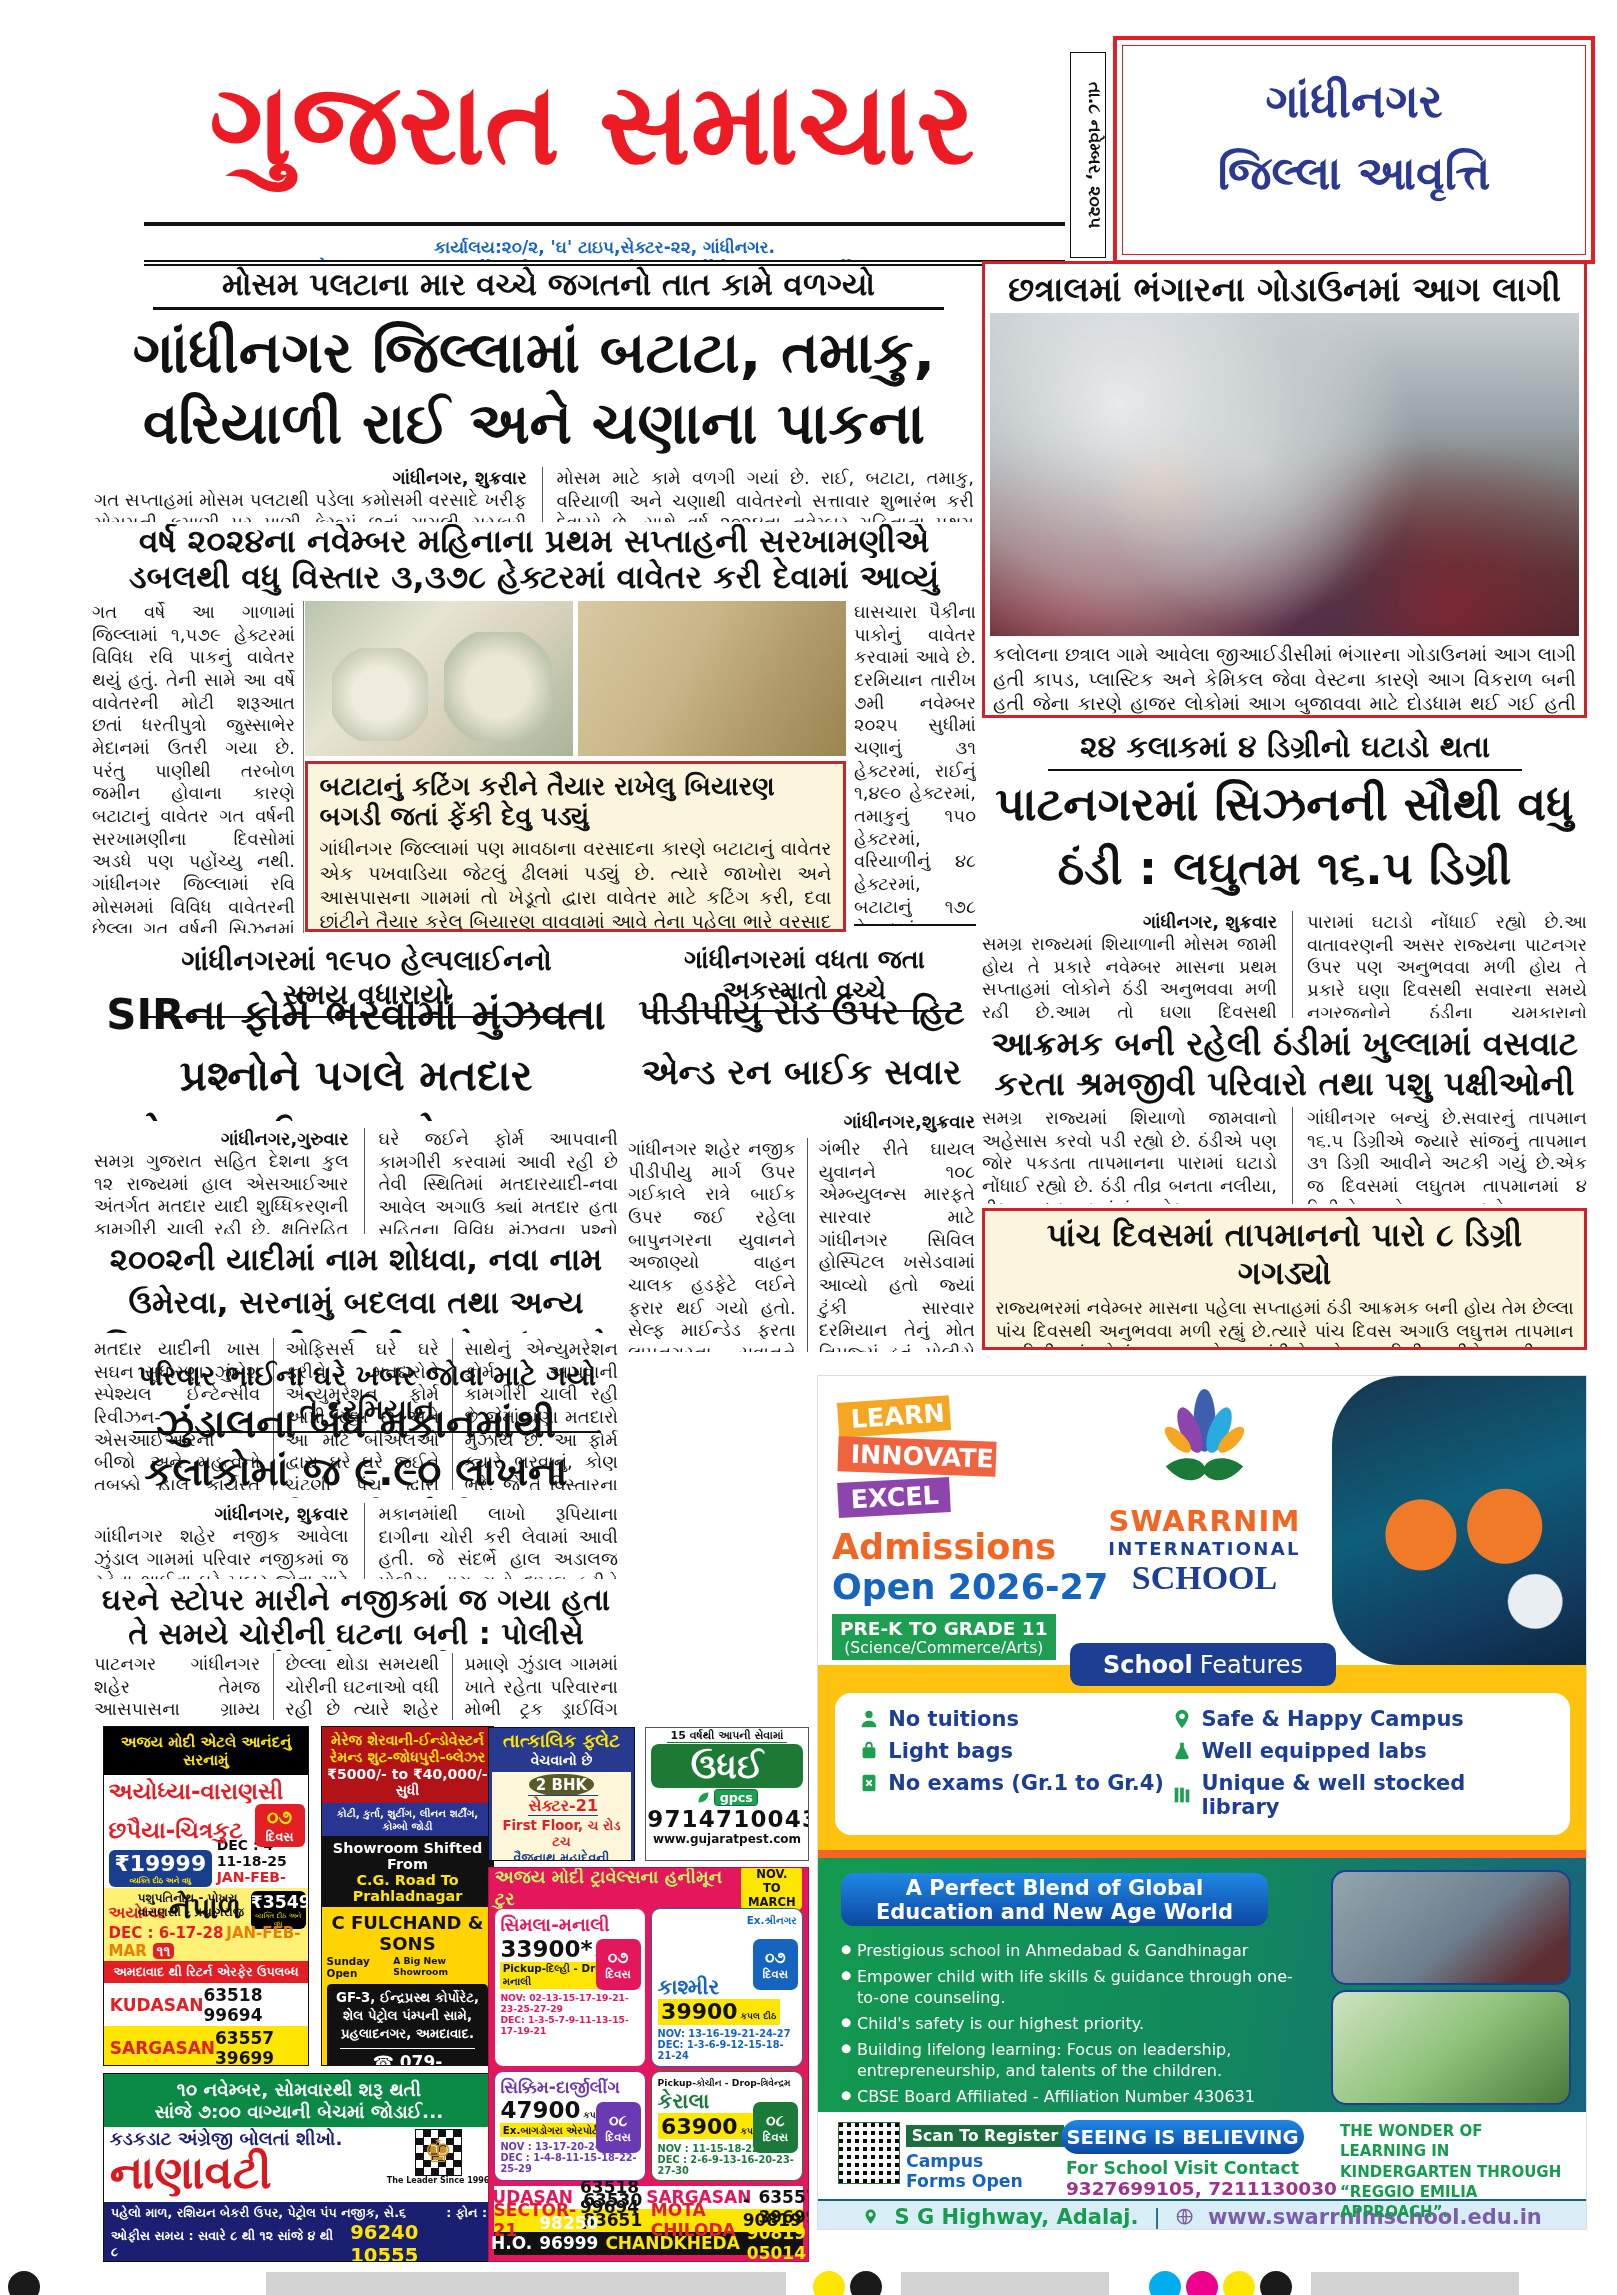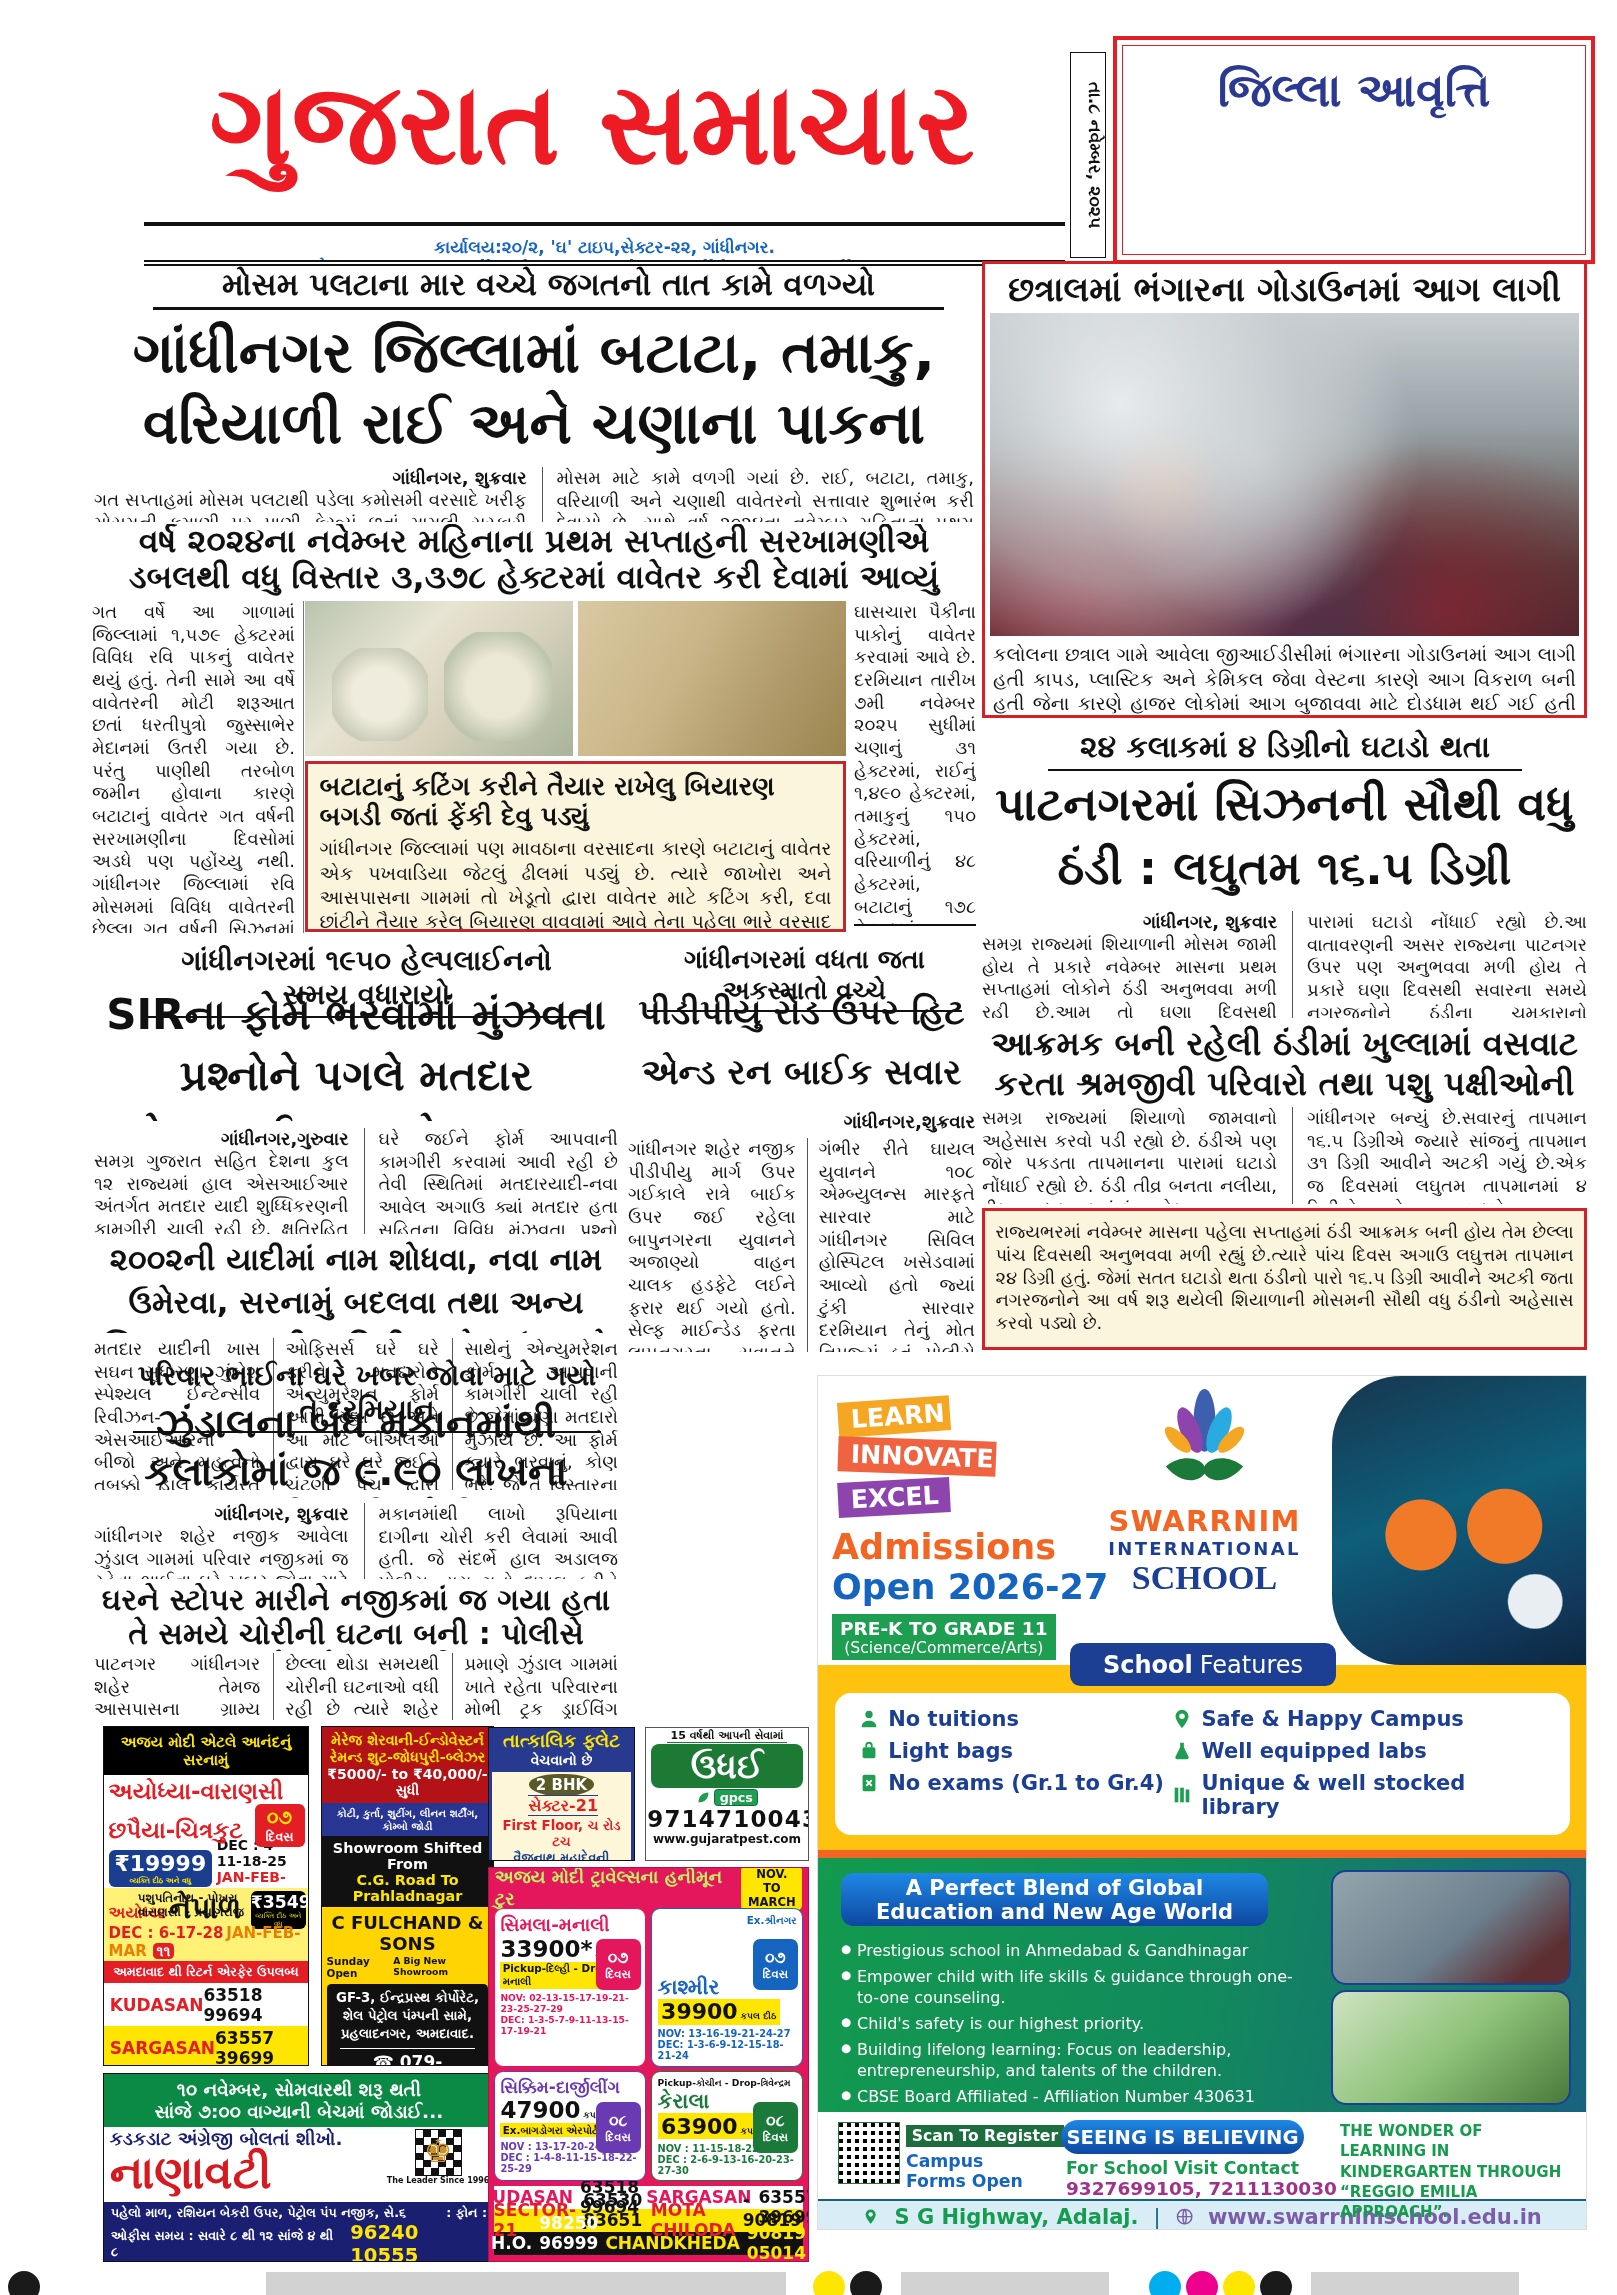--- a/index.html
+++ b/index.html
@@ -41,20 +41,21 @@
   <div class="abs ctr" style="left:144px;top:222px;width:921px;height:34px;border-top:4px solid #111;border-bottom:6.4px double #111;">
     <div style="font-size:17px;font-weight:bold;color:#1464c0;padding-top:11px;">કાર્યાલય:૨૦/૨, 'ઘ' ટાઇપ,સેક્ટર-૨૨, ગાંધીનગર. ફોન:૨૩૨૪૩૫૩૬,Email:gujaratsamachargandhinagar@gmail.com</div>
   </div>
 
   <div class="abs" style="left:1070px;top:52px;width:34px;height:204px;border:1.7px solid #111;">
     <div style="writing-mode:vertical-rl;font-size:17.3px;font-weight:bold;height:100%;width:100%;text-align:center;">તા.૮ નવેમ્બર, ૨૦૨૫</div>
   </div>
 
   <div class="abs" style="left:1113px;top:36px;width:474px;height:220px;border:4px solid #e31e25;">
     <div style="position:absolute;inset:4.6px;border:1.7px solid #e31e25;text-align:center;">
+      <div style="font-size:46px;font-weight:bold;color:#2b3990;margin-top:28px;">ગાંધીનગર</div>
       <div style="font-size:46px;font-weight:bold;color:#2b3990;margin-top:17.3px;">જિલ્લા આવૃત્તિ</div>
     </div>
   </div>
 
   <div class="abs kicker" style="left:153px;top:266px;width:791px;font-size:31px;">મોસમ પલટાના માર વચ્ચે જગતનો તાત કામે વળગ્યો</div>
 
   <div class="abs headline" style="left:94px;top:317px;width:880px;height:144px;font-size:57px;">ગાંધીનગર જિલ્લામાં બટાટા, તમાકુ, વરિયાળી રાઈ અને ચણાના પાકના વાવેતરના શ્રીગણેશ</div>
 
   <div class="abs grid2" style="left:94px;top:467px;width:880px;height:55px;">
     <div>
@@ -110,20 +111,21 @@
   <div class="abs headline" style="left:982px;top:1024px;width:605px;height:80px;font-size:33px;line-height:1.2;">આક્રમક બની રહેલી ઠંડીમાં ખુલ્લામાં વસવાટ કરતા શ્રમજીવી પરિવારો તથા પશુ પક્ષીઓની હાલત કફોડી</div>
   <div class="abs grid2" style="left:982px;top:1107px;width:605px;height:97px;">
     <div class="body-text">સમગ્ર રાજ્યમાં શિયાળો જામવાનો અહેસાસ કરવો પડી રહ્યો છે. ઠંડીએ પણ જોર પકડતા તાપમાનના પારામાં ઘટાડો નોંધાઈ રહ્યો છે. ઠંડી તીવ્ર બનતા નલીયા, ડીસા બાદ રાજ્યનું ઠંડુ શહેર</div>
     <div>
       <div class="body-text">ગાંધીનગર બન્યું છે.સવારનું તાપમાન ૧૬.૫ ડિગ્રીએ જ્યારે સાંજનું તાપમાન ૩૧ ડિગ્રી આવીને અટકી ગયું છે.એક જ દિવસમાં લઘુતમ તાપમાનમાં ૪ ડિગ્રીનો ઘટાડો થવાના કારણે</div>
 
     </div>
   </div>
 
   <div class="abs capbox" style="left:982px;top:1208px;width:605px;height:142px;border-color:#d42027;padding:5.8px 10.4px;box-sizing:border-box;">
+    <div class="ctr" style="font-size:32px;font-weight:bold;line-height:1.18;">પાંચ દિવસમાં તાપમાનનો પારો ૮ ડિગ્રી ગગડ્યો</div>
     <div class="jst" style="font-size:18px;line-height:1.26;margin-top:4.6px;">રાજ્યભરમાં નવેમ્બર માસના પહેલા સપ્તાહમાં ઠંડી આક્રમક બની હોય તેમ છેલ્લા પાંચ દિવસથી અનુભવવા મળી રહ્યું છે.ત્યારે પાંચ દિવસ અગાઉ લઘુત્તમ તાપમાન ૨૪ ડિગ્રી હતું. જેમાં સતત ઘટાડો થતા ઠંડીનો પારો ૧૬.૫ ડિગ્રી આવીને અટકી જતા નગરજનોને આ વર્ષ શરૂ થયેલી શિયાળાની મોસમની સૌથી વધુ ઠંડીનો અહેસાસ કરવો પડ્યો છે.</div>
   </div>
 
   <div class="abs kicker" style="left:147px;top:944px;width:439px;font-size:28px;border-bottom-width:2.9px;">ગાંધીનગરમાં ૧૯૫૦ હેલ્પલાઈનનો સમય વધારાયો</div>
   <div class="abs headline" style="left:94px;top:985px;width:524px;height:136px;font-size:42px;line-height:1.45;">SIRના ફોર્મ ભરવામાં મુંઝવતા પ્રશ્નોને પગલે મતદાર હેલ્પલાઈન પર કોલ વધ્યા</div>
   <div class="abs grid2" style="left:94px;top:1128px;width:524px;height:106px;">
     <div>
       <div class="dateline" style="font-size:18px;">ગાંધીનગર,ગુરુવાર</div>
       <div class="body-text">સમગ્ર ગુજરાત સહિત દેશના કુલ ૧૨ રાજ્યમાં હાલ એસઆઈઆર અંતર્ગત મતદાર યાદી શુધ્ધિકરણની કામગીરી ચાલી રહી છે. ક્ષતિરહિત મતદારયાદી બને તે માટે બીએલઓ દ્વારા અત્યારે ઘરે</div>
     </div>

